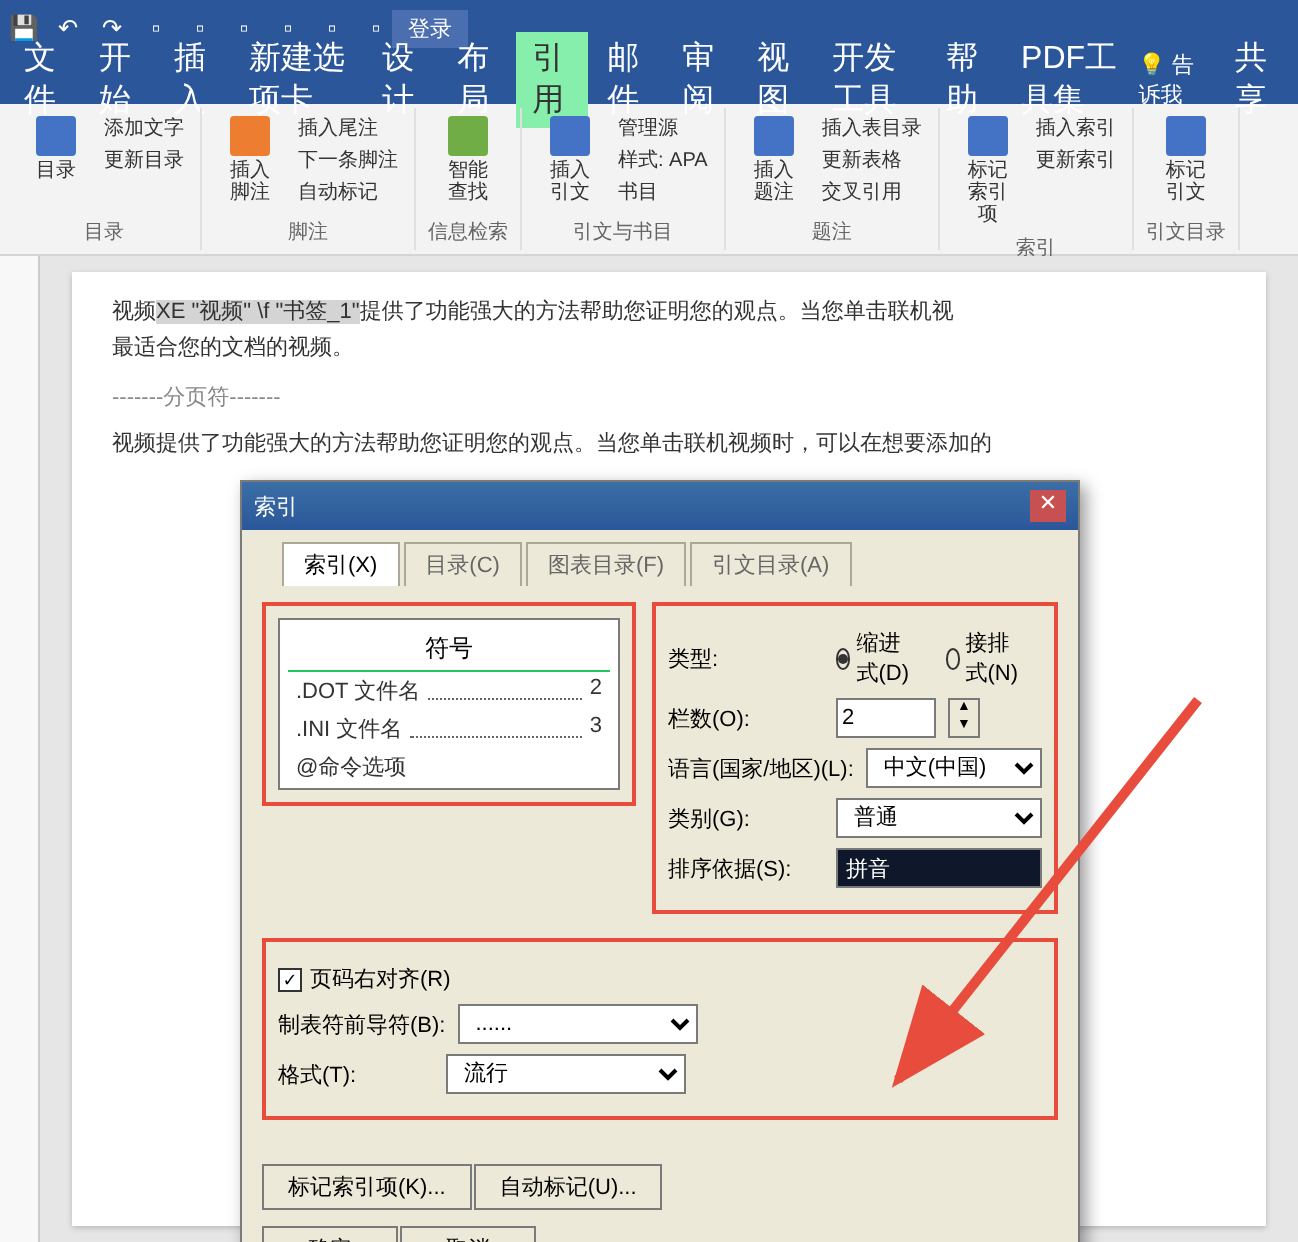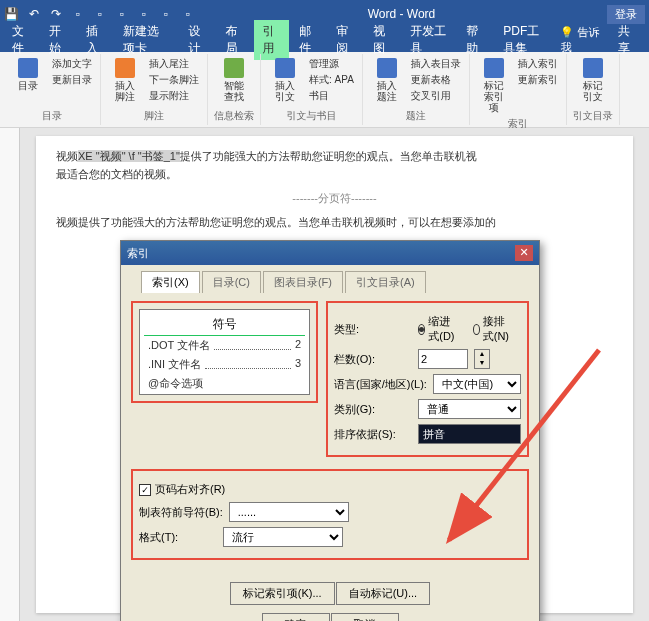--- a/index.html
+++ b/index.html
@@ -3,38 +3,38 @@
 <meta charset="utf-8">
 <style>
 *{margin:0;padding:0;box-sizing:border-box;font-family:"Microsoft YaHei",sans-serif;font-size:11px}
 body{background:#f0f0f0;width:649px;height:621px;overflow:hidden;position:relative}
 .titlebar{background:#2b579a;height:28px;display:flex;align-items:center;color:#fff;padding:0 4px}
 .tb-icons{display:flex;gap:6px}
 .tb-icon{width:16px;height:16px;display:flex;align-items:center;justify-content:center;color:#fff;font-size:12px}
 .tb-title{flex:1;text-align:center;font-size:12px}
 .tb-login{background:#4a6eb0;padding:2px 8px;font-size:11px}
 .menubar{background:#2b579a;height:24px;display:flex;align-items:center;padding:0 4px;gap:2px}
-.menu-item{color:#fff;padding:3px 8px;font-size:12px;cursor:pointer}
+.menu-item{color:#fff;padding:3px 8px;font-size:16px;cursor:pointer}
 .menu-item.active{background:#86efac;color:#333}
 .menu-tell{margin-left:auto;color:#fff;font-size:11px}
 .ribbon{background:#f3f3f3;height:76px;display:flex;border-bottom:1px solid #d4d4d4;padding:2px 4px}
 .rgroup{display:flex;flex-direction:column;align-items:center;border-right:1px solid #e0e0e0;padding:2px 6px;justify-content:space-between}
 .rgroup-body{display:flex;gap:4px;align-items:flex-start;flex:1}
 .rgroup-label{font-size:10px;color:#666;margin-top:2px}
 .rbtn{display:flex;flex-direction:column;align-items:center;gap:2px;padding:2px 4px;cursor:pointer}
 .rbtn-big{width:36px}
 .rbtn-icon{width:20px;height:20px;background:#4472c4;border-radius:2px}
 .rbtn-label{font-size:10px;color:#333;text-align:center;line-height:1.1}
 .rsmall{font-size:10px;color:#333;padding:1px 2px;cursor:pointer;white-space:nowrap}
 .doc-area{position:relative;background:#e6e6e6;height:493px;display:flex}
 .ruler-v{width:20px;background:#f8f8f8;border-right:1px solid #ccc;font-size:8px;color:#888;writing-mode:vertical-lr}
 .page{background:#fff;margin:8px 16px;flex:1;padding:12px 20px;box-shadow:0 1px 3px rgba(0,0,0,0.2);position:relative}
 .doc-text{font-size:11px;color:#333;line-height:1.6}
 .doc-hl{background:#d4d4d4}
-.page-break{text-align:center;color:#888;margin:8px 0;font-size:11px}
+.page-break{color:#888;margin:8px 0;font-size:11px}
 .dialog{position:absolute;left:120px;top:240px;width:420px;background:#ece9d8;border:1px solid #7a7a7a;box-shadow:3px 3px 8px rgba(0,0,0,0.4)}
 .dlg-title{background:linear-gradient(#3a6ea5,#2b579a);color:#fff;padding:4px 6px;font-size:12px;display:flex;justify-content:space-between;align-items:center}
 .dlg-close{background:#c75050;width:18px;height:16px;text-align:center;line-height:14px;font-size:11px;cursor:pointer}
 .dlg-tabs{display:flex;padding:6px 20px 0;gap:2px}
 .dlg-tab{padding:3px 10px;background:#ece9d8;border:1px solid #aca899;border-bottom:none;font-size:11px;cursor:pointer;color:#666}
 .dlg-tab.active{background:#fff;color:#000}
 .dlg-body{padding:8px 10px}
 .redbox{border:2px solid #e74c3c;padding:6px;margin-bottom:6px}
 .preview-label{font-size:11px;margin-bottom:4px}
 .preview-box{background:#fff;border:1px solid #7a7a7a;height:86px;padding:4px;overflow:hidden}
@@ -45,21 +45,21 @@
 .form-label{font-size:11px;min-width:78px}
 .form-select{flex:1;background:#fff;border:1px solid #7a7a7a;padding:2px 4px;font-size:11px;height:20px}
 .form-input{width:50px;background:#fff;border:1px solid #7a7a7a;padding:2px;font-size:11px;height:20px}
 .spinner{display:inline-flex;flex-direction:column;border:1px solid #7a7a7a}
 .spin-btn{width:14px;height:9px;background:#ece9d8;font-size:7px;text-align:center;line-height:8px;cursor:pointer}
 .radio{display:inline-flex;align-items:center;gap:3px;margin-right:10px;cursor:pointer}
 .radio-dot{width:11px;height:11px;border:1px solid #333;border-radius:50%;display:inline-flex;align-items:center;justify-content:center}
 .radio-dot.checked::after{content:"";width:5px;height:5px;background:#333;border-radius:50%}
 .checkbox{display:inline-flex;align-items:center;gap:4px;cursor:pointer}
 .check-box{width:12px;height:12px;border:1px solid #333;background:#fff;font-size:9px;text-align:center;line-height:10px}
-.dlg-buttons{display:flex;justify-content:center;gap:1px;padding:8px 10px}
+.dlg-buttons{display:flex;justify-content:flex-start;gap:1px;padding:8px 10px}
 .dlg-btn{padding:3px 12px;background:#ece9d8;border:1px solid #7a7a7a;font-size:11px;cursor:pointer;min-width:68px}
 .red-arrow{position:absolute;right:40px;top:340px;pointer-events:none;z-index:10}
 .sel-hl{background:#0f172a;color:#fff}
 .two-col{display:flex;gap:8px}
 .col{flex:1}
 </style>
 </head>
 <body>
 
 <div class="titlebar">
@@ -67,21 +67,20 @@
     <span class="tb-icon">💾</span>
     <span class="tb-icon">↶</span>
     <span class="tb-icon">↷</span>
     <span class="tb-icon">▫</span>
     <span class="tb-icon">▫</span>
     <span class="tb-icon">▫</span>
     <span class="tb-icon">▫</span>
     <span class="tb-icon">▫</span>
     <span class="tb-icon">▫</span>
   </div>
-  <div class="tb-title">Word - Word</div>
   <div class="tb-login">登录</div>
 </div>
 
 <div class="menubar">
   <span class="menu-item">文件</span>
   <span class="menu-item">开始</span>
   <span class="menu-item">插入</span>
   <span class="menu-item">新建选项卡</span>
   <span class="menu-item">设计</span>
   <span class="menu-item">布局</span>
@@ -112,21 +111,21 @@
   </div>
   <div class="rgroup">
     <div class="rgroup-body">
       <div class="rbtn rbtn-big">
           <div class="rbtn-icon" style="background:#ed7d31"></div>
           <div class="rbtn-label">插入脚注</div>
         </div>
       <div>
           <div class="rsmall">插入尾注</div>
           <div class="rsmall">下一条脚注</div>
-          <div class="rsmall">显示附注</div>
+          <div class="rsmall">自动标记</div>
         </div>
     </div>
     <div class="rgroup-label">脚注</div>
   </div>
   <div class="rgroup">
     <div class="rgroup-body">
         <div class="rbtn rbtn-big">
           <div class="rbtn-icon" style="background:#70ad47"></div>
           <div class="rbtn-label">智能查找</div>
         </div>

